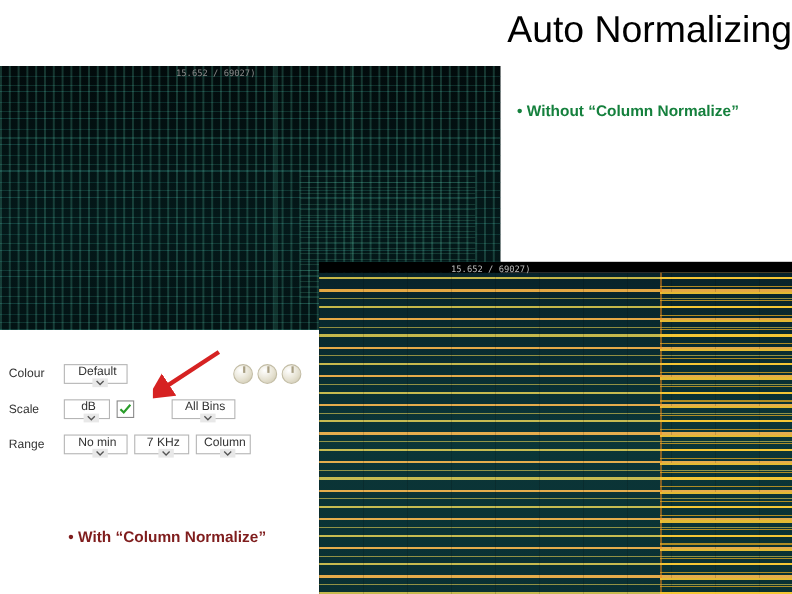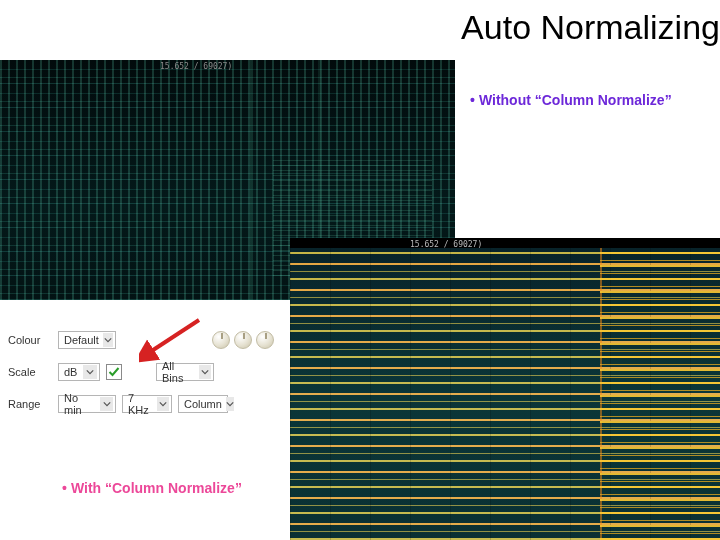--- a/index.html
+++ b/index.html
@@ -19,29 +19,29 @@
     font-size: 34px;
     font-weight: 400;
     color: #000;
   }
   .caption-right {
     position: absolute;
     top: 92px;
     left: 470px;
     font-size: 14px;
     font-weight: 700;
-    color: #6d28d9;
+    color: #15803d;
   }
   .caption-left-bottom {
     position: absolute;
     top: 480px;
     left: 62px;
     font-size: 14px;
     font-weight: 700;
-    color: #ec4899;
+    color: #7f1d1d;
   }
   .bullet { font-weight: 700; margin-right: 4px; }
 
   
   .spectro-dark {
     position: absolute;
     top: 60px;
     left: 0px;
     width: 455px;
     height: 240px;
@@ -144,20 +144,21 @@
     display: inline-flex;
     align-items: center;
     justify-content: space-between;
     height: 18px;
     border: 1px solid #b5b5b5;
     background: #fff;
     padding: 0 2px 0 5px;
     margin-right: 6px;
     font-size: 11px;
     color: #333;
+    flex-direction: column;
   }
   .sel .chev {
     display: inline-flex;
     align-items: center;
     justify-content: center;
     width: 14px; height: 14px;
     background: #e8e8e8;
     margin-left: 4px;
   }
   .sel .chev svg { width: 8px; height: 8px; }

